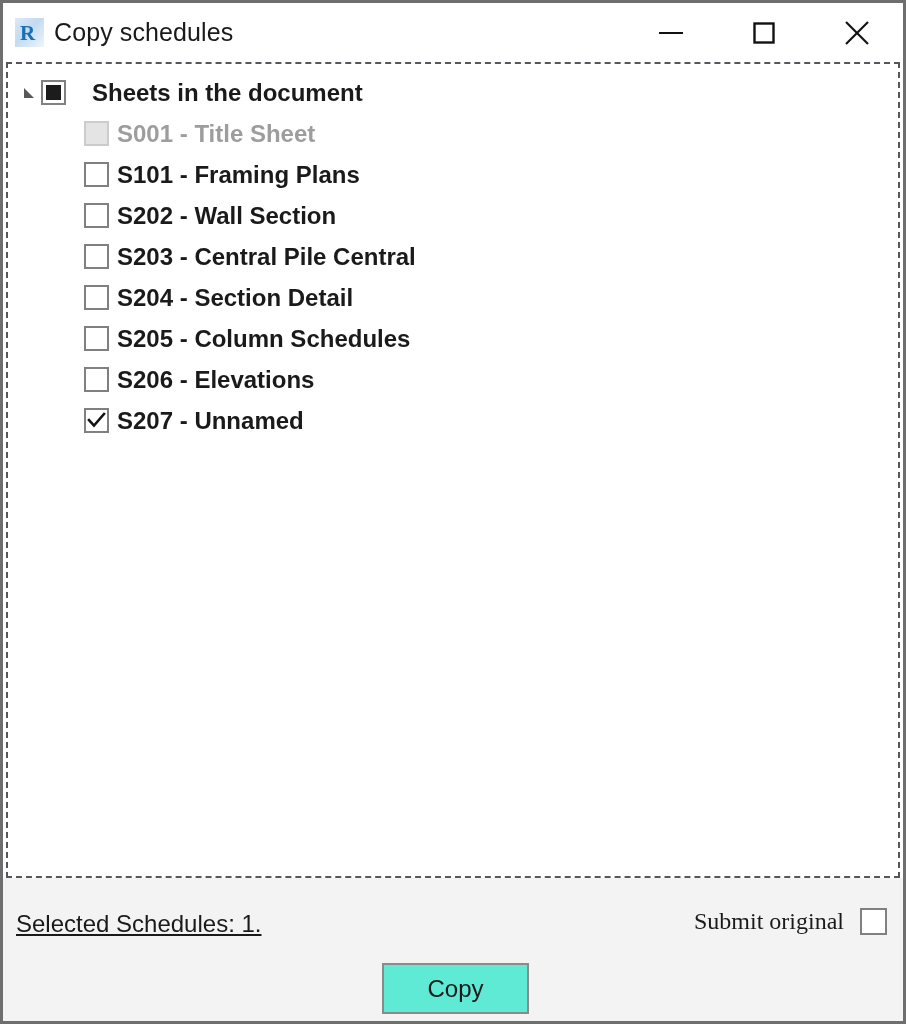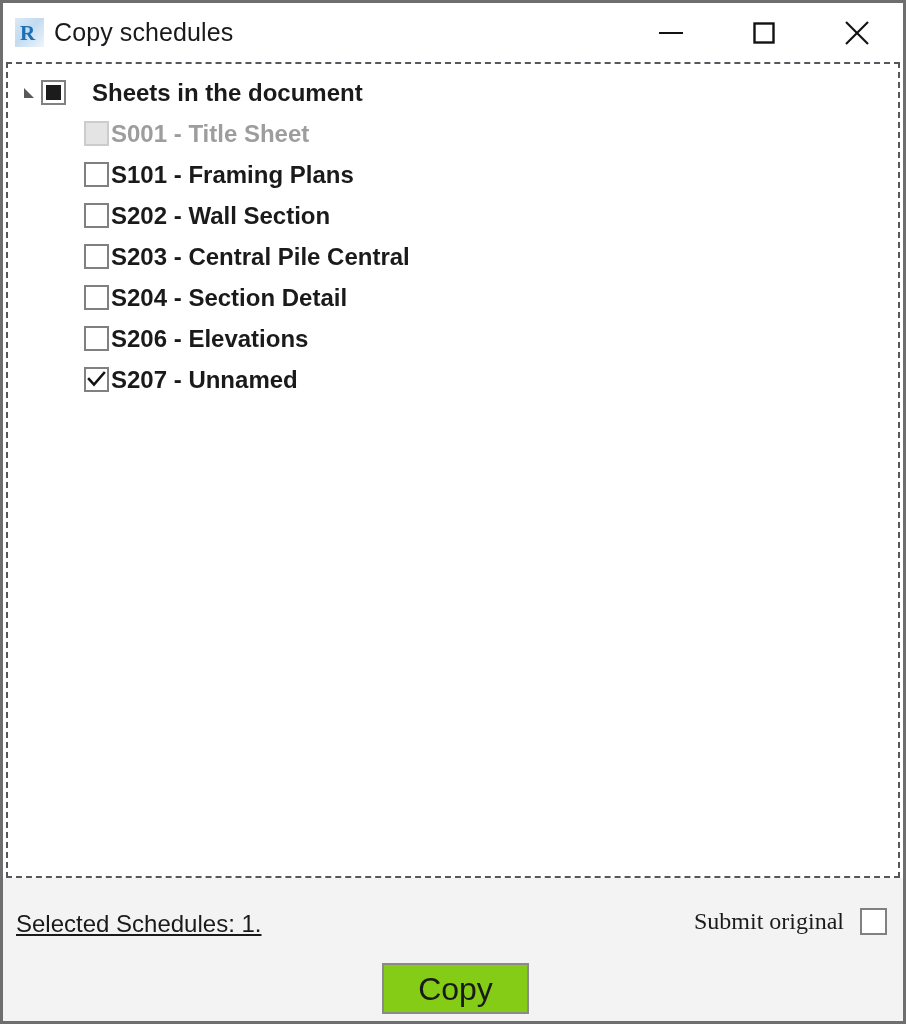--- a/index.html
+++ b/index.html
@@ -129,21 +129,21 @@
     display: block;
   }
   .cb.disabled {
     background: #e4e4e4;
     border-color: #cccccc;
   }
   .cb .tick { display: none; }
   .cb.checked .tick { display: block; }
 
   .row-label {
-    margin-left: 2px;
+    margin-left: 8px;
     font-size: 24px;
     color: #1a1a1a;
     white-space: nowrap;
     line-height: 1;
   }
   .tree-row.root .row-label { margin-left: 26px; }
   .row-label.dim { color: #9d9d9d; }
 
   
   .footer {
@@ -180,24 +180,24 @@
     height: 27px;
     flex: 0 0 27px;
   }
   .copy-btn {
     position: absolute;
     left: 379px;
     top: 960px;
     width: 147px;
     height: 51px;
     box-sizing: border-box;
-    background: #84cc16;
+    background: #5eead4;
     border: 2px solid #8a8a8a;
     font-family: "Liberation Sans", sans-serif;
-    font-size: 32px;
+    font-size: 24px;
     color: #1a1a1a;
     cursor: default;
     padding: 0;
     line-height: 1;
   }
 </style>
 </head>
 <body>
 
 <div class="window">
@@ -277,20 +277,26 @@
       <span class="row-label">S203 - Central Pile Central</span>
     </div>
 
     <div class="tree-row child">
       <span class="cb">
         
       </span>
       <span class="row-label">S204 - Section Detail</span>
     </div>
 
+    <div class="tree-row child">
+      <span class="cb">
+        
+      </span>
+      <span class="row-label">S205 - Column Schedules</span>
+    </div>
 
     <div class="tree-row child">
       <span class="cb">
         
       </span>
       <span class="row-label">S206 - Elevations</span>
     </div>
 
     <div class="tree-row child">
       <span class="cb checked">

